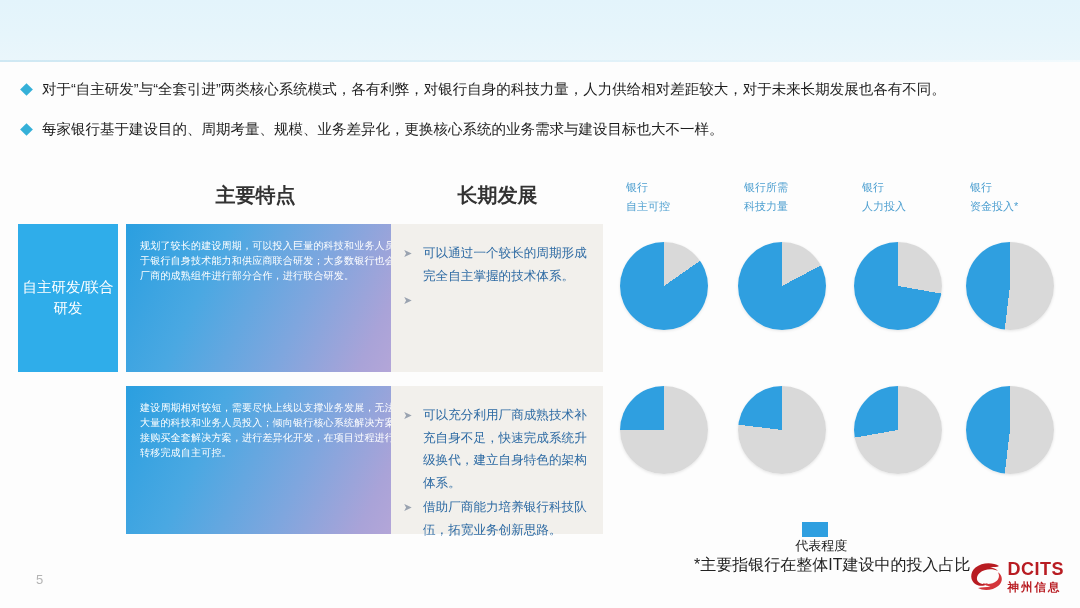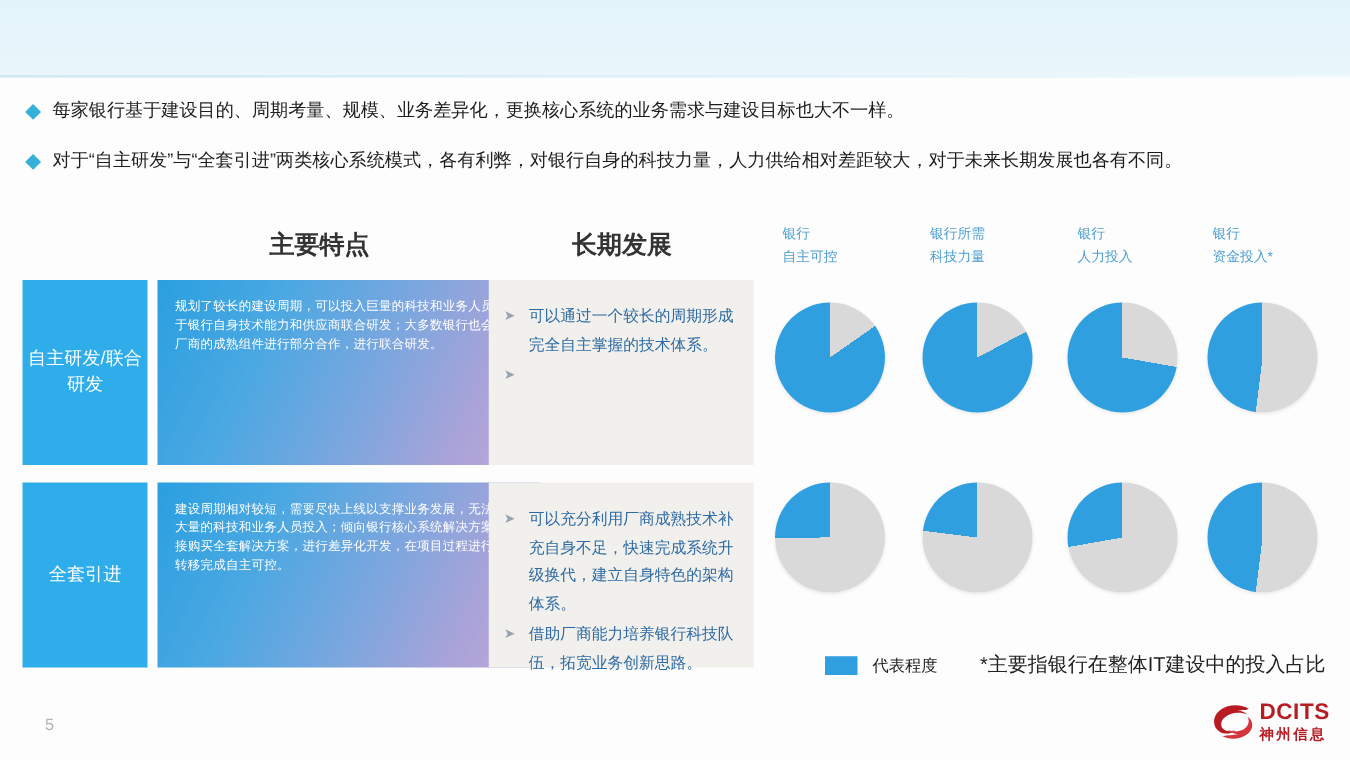--- a/index.html
+++ b/index.html
@@ -81,21 +81,21 @@
   .pie-head{
     position:absolute;width:112px;font-size:11px;line-height:19px;
     color:#4d9fd0;text-align:left;
   }
   .pie-wrap{position:absolute;width:88px;height:88px;}
   .pie{width:88px;height:88px;border-radius:50%;
     box-shadow:0 1px 3px rgba(0,0,0,.10);
   }
 
   
-  .legend{position:absolute;left:660px;top:522px;display:flex;align-items:center;}
+  .legend{position:absolute;left:660px;top:522px;display:flex;align-items:center;flex-direction:column;}
   .legend-swatch{width:26px;height:15px;background:#2f9fe0;}
   .legend-label{margin-left:12px;font-size:13px;color:#222;}
   .legend-note{margin-left:34px;font-size:16px;color:#222;}
 
   
   .page-num{
     position:absolute;left:36px;top:572px;font-size:13px;color:#b4b4b4;
   }
   .logo{
     position:absolute;right:16px;top:560px;
@@ -110,25 +110,25 @@
 <body>
 
 <div class="slide">
 
   <div class="header"></div>
   <div class="header-rule"></div>
 
   <div class="bullets">
     <div class="bullet-row">
       <span class="bullet-mark"></span>
-      <span class="bullet-text">每家银行基于建设目的、周期考量、规模、业务差异化，更换核心系统的业务需求与建设目标也大不一样。</span>
+      <span class="bullet-text">对于“自主研发”与“全套引进”两类核心系统模式，各有利弊，对银行自身的科技力量，人力供给相对差距较大，对于未来长期发展也各有不同。</span>
     </div>
     <div class="bullet-row">
       <span class="bullet-mark"></span>
-      <span class="bullet-text">对于“自主研发”与“全套引进”两类核心系统模式，各有利弊，对银行自身的科技力量，人力供给相对差距较大，对于未来长期发展也各有不同。</span>
+      <span class="bullet-text">每家银行基于建设目的、周期考量、规模、业务差异化，更换核心系统的业务需求与建设目标也大不一样。</span>
     </div>
   </div>
 
   <div class="col-head" id="head-feature">主要特点</div>
   <div class="col-head" id="head-longterm">长期发展</div>
 
   <div class="mrow" id="mrow-0">
     <div class="cat-box">自主研发/联合研发</div>
     <div class="feat-box">规划了较长的建设周期，可以投入巨量的科技和业务人员，基于银行自身技术能力和供应商联合研发；大多数银行也会引进厂商的成熟组件进行部分合作，进行联合研发。</div>
     <div class="long-box">
@@ -136,21 +136,20 @@
         <span class="arrow">➤</span>
         <span>可以通过一个较长的周期形成完全自主掌握的技术体系。</span>
       </div>
       <div class="li">
         <span class="arrow">➤</span>
       </div>
     </div>
   </div>
 
   <div class="mrow" id="mrow-1">
-    <div class="cat-box">全套引进</div>
     <div class="feat-box">建设周期相对较短，需要尽快上线以支撑业务发展，无法做到大量的科技和业务人员投入；倾向银行核心系统解决方案商直接购买全套解决方案，进行差异化开发，在项目过程进行知识转移完成自主可控。</div>
     <div class="long-box">
       <div class="li">
         <span class="arrow">➤</span>
         <span>可以充分利用厂商成熟技术补充自身不足，快速完成系统升级换代，建立自身特色的架构体系。</span>
       </div>
       <div class="li">
         <span class="arrow">➤</span>
         <span>借助厂商能力培养银行科技队伍，拓宽业务创新思路。</span>
       </div>

